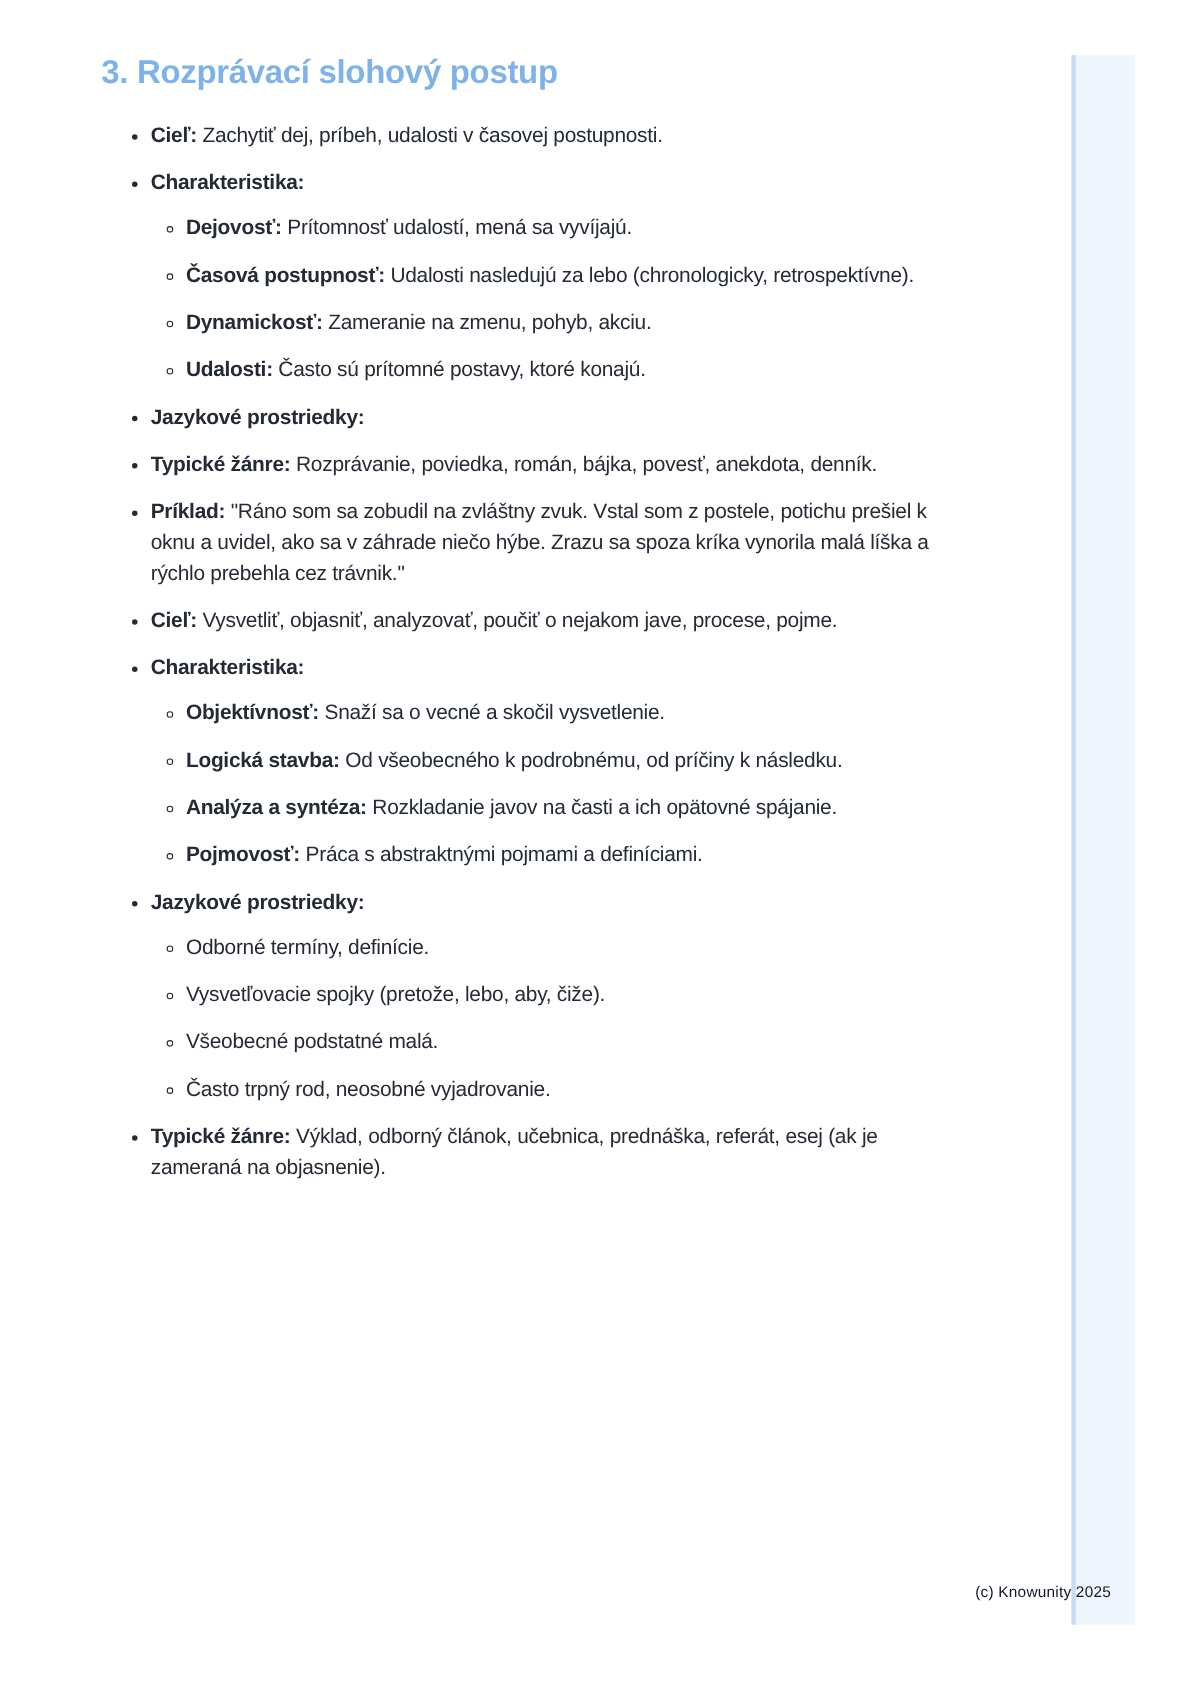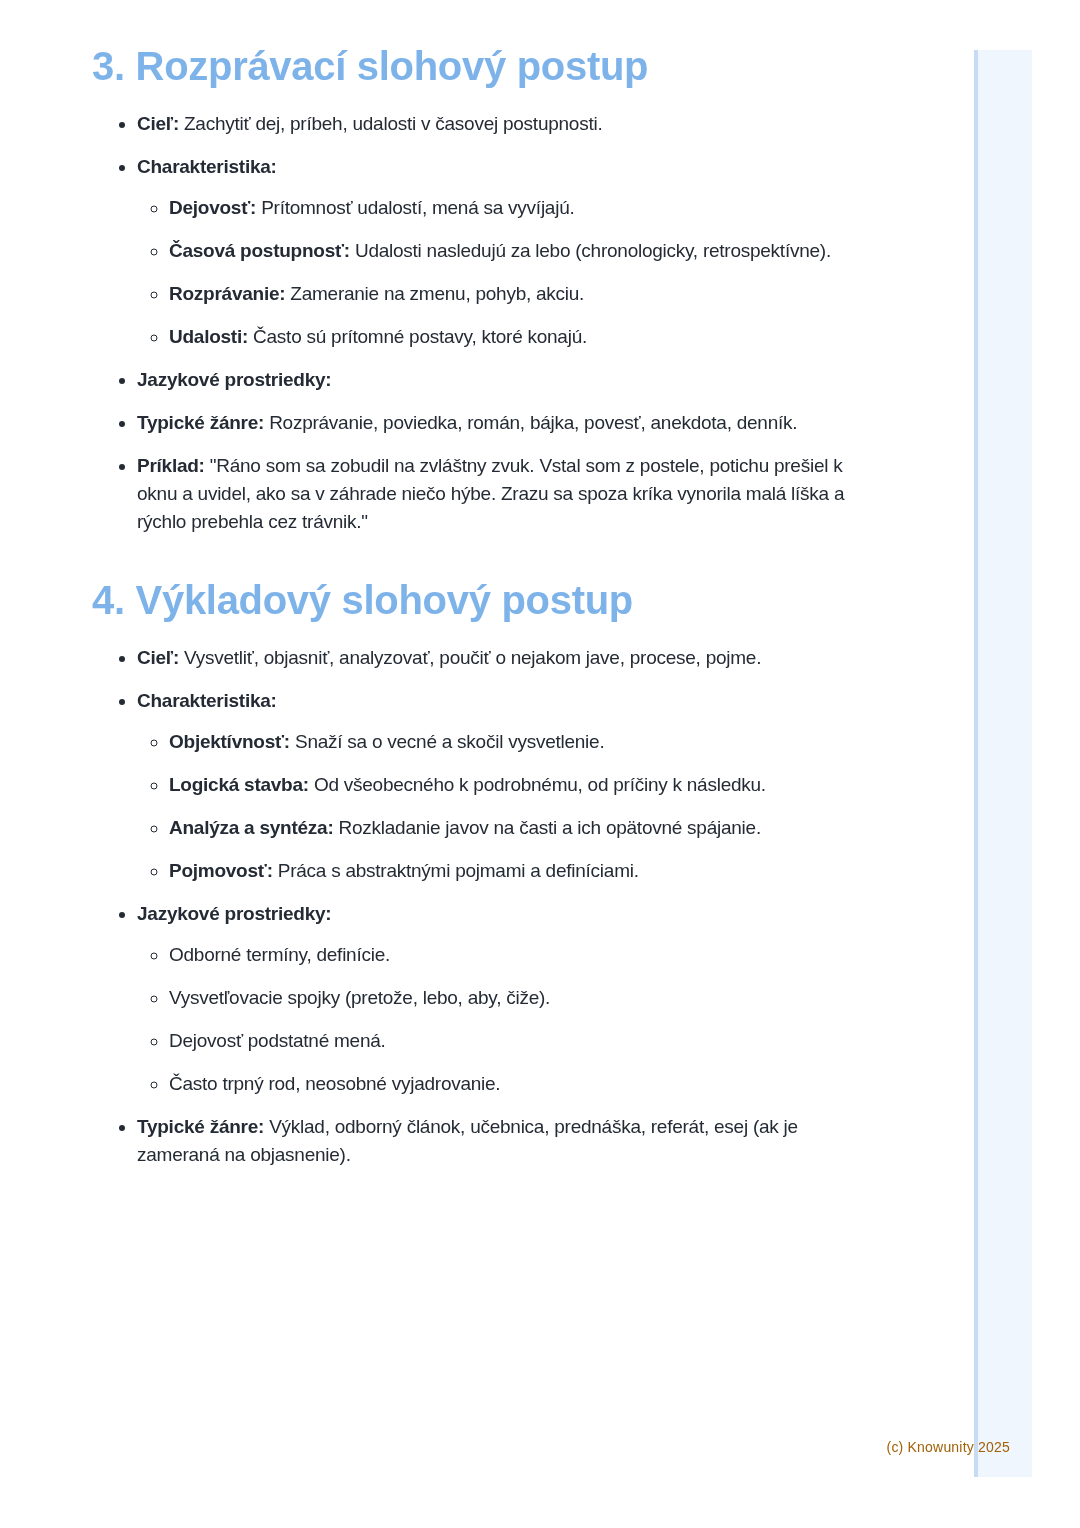--- a/index.html
+++ b/index.html
@@ -30,21 +30,21 @@
     top: 48px;
     width: 880px;
     z-index: 2;
     font-size: 19px;
     line-height: 28px;
     letter-spacing: -0.25px;
   }
 
   .section-title {
     margin: 0 0 26px 0;
-    font-size: 40px;
+    font-size: 30px;
     line-height: 36px;
     font-weight: 700;
     color: #7EB3EA;
     letter-spacing: -0.3px;
   }
   .section + .section .section-title {
     margin-top: 46px;
   }
 
   ul.l1 {
@@ -64,21 +64,21 @@
 
   li::marker { color: #242B35; }
   li b { font-weight: 700; }
 
   .footer-credit {
     position: absolute;
     top: 1438px;
     right: 70px;
     font-size: 14px;
     line-height: 18px;
-    color: #a16207;
+    color: #0f172a;
     z-index: 3;
     letter-spacing: 0.2px;
   }
 </style>
 </head>
 <body>
 
 <div class="side-stripe"></div>
 
 <div class="content">
@@ -95,21 +95,21 @@
         <ul class="l2">
           <li>
             <b>Dejovosť:</b>
             <span>Prítomnosť udalostí, mená sa vyvíjajú.</span>
           </li>
           <li>
             <b>Časová postupnosť:</b>
             <span>Udalosti nasledujú za lebo (chronologicky, retrospektívne).</span>
           </li>
           <li>
-            <b>Rozprávanie:</b>
+            <b>Dynamickosť:</b>
             <span>Zameranie na zmenu, pohyb, akciu.</span>
           </li>
           <li>
             <b>Udalosti:</b>
             <span>Často sú prítomné postavy, ktoré konajú.</span>
           </li>
         </ul>
       </li>
       <li>
         <b>Jazykové prostriedky:</b>
@@ -119,21 +119,20 @@
         <span>Rozprávanie, poviedka, román, bájka, povesť, anekdota, denník.</span>
       </li>
       <li>
         <b>Príklad:</b>
         <span>"Ráno som sa zobudil na zvláštny zvuk. Vstal som z postele, potichu prešiel k oknu a uvidel, ako sa v záhrade niečo hýbe. Zrazu sa spoza kríka vynorila malá líška a rýchlo prebehla cez trávnik."</span>
       </li>
     </ul>
   </div>
 
   <div class="section">
-    <h2 class="section-title">4. Výkladový slohový postup</h2>
     <ul class="l1">
       <li>
         <b>Cieľ:</b>
         <span>Vysvetliť, objasniť, analyzovať, poučiť o nejakom jave, procese, pojme.</span>
       </li>
       <li>
         <b>Charakteristika:</b>
         <ul class="l2">
           <li>
             <b>Objektívnosť:</b>
@@ -156,21 +155,21 @@
       <li>
         <b>Jazykové prostriedky:</b>
         <ul class="l2">
           <li>
             <span>Odborné termíny, definície.</span>
           </li>
           <li>
             <span>Vysvetľovacie spojky (pretože, lebo, aby, čiže).</span>
           </li>
           <li>
-            <span>Dejovosť podstatné mená.</span>
+            <span>Všeobecné podstatné malá.</span>
           </li>
           <li>
             <span>Často trpný rod, neosobné vyjadrovanie.</span>
           </li>
         </ul>
       </li>
       <li>
         <b>Typické žánre:</b>
         <span>Výklad, odborný článok, učebnica, prednáška, referát, esej (ak je zameraná na objasnenie).</span>
       </li>

